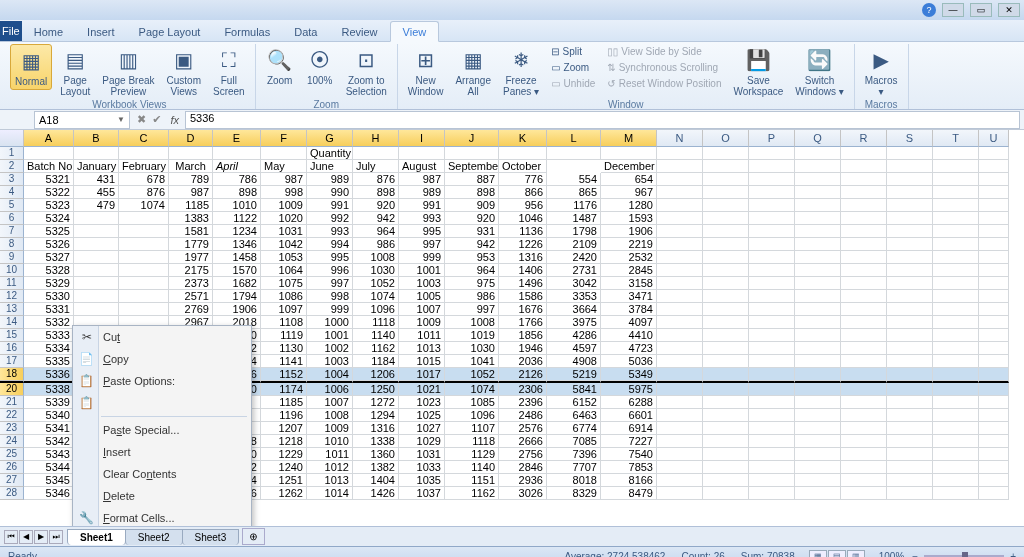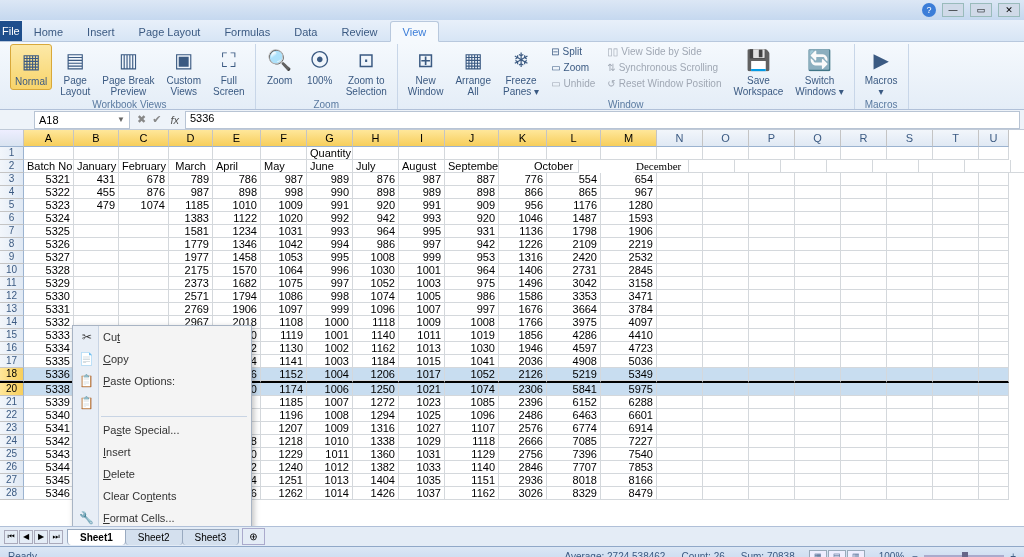--- a/index.html
+++ b/index.html
@@ -278,29 +278,29 @@
         <div class="cell wS"></div>
         <div class="cell wT"></div>
         <div class="cell wU"></div>
       </div>
       <div class="row">
         <div class="rh">2</div>
         <div class="cell wA text" style="text-align: left;">Batch No.</div>
         <div class="cell wB text" style="text-align: center;">January</div>
         <div class="cell wC text" style="text-align: left;">February</div>
         <div class="cell wD text" style="text-align: center;">March</div>
-        <div class="cell wE text" style="text-align: left;">April</div>
+        <div class="cell wE text" style="text-align: left; font-style: italic;">April</div>
         <div class="cell wF text" style="text-align: left;">May</div>
         <div class="cell wG text" style="text-align: left;">June</div>
         <div class="cell wH text" style="text-align: left;">July</div>
         <div class="cell wI text" style="text-align: left;">August</div>
         <div class="cell wJ text" style="text-align: left;">September</div>
-        <div class="cell wK text" style="text-align: left; margin-left: 32px;">October</div>
+        <div class="cell wK text" style="text-align: left;">October</div>
         <div class="cell wL text" style="text-align: left; margin-top: 38px;">November</div>
-        <div class="cell wM text" style="text-align: left; font-family: Liberation Serif, serif;">December</div>
+        <div class="cell wM text" style="text-align: left;">December</div>
         <div class="cell wN"></div>
         <div class="cell wO"></div>
         <div class="cell wP"></div>
         <div class="cell wQ"></div>
         <div class="cell wR"></div>
         <div class="cell wS"></div>
         <div class="cell wT"></div>
         <div class="cell wU"></div>
       </div>
       <div class="row">
@@ -948,24 +948,24 @@
           <span class="mi-icon">📋</span>
         </div>
         <div class="sep"></div>
         <div class="item">
           <span>Pa<u>s</u>te Special...</span>
         </div>
         <div class="item">
           <span><u>I</u>nsert</span>
         </div>
         <div class="item">
+          <span>Clear Co<u>n</u>tents</span>
+        </div>
+        <div class="item">
           <span><u>D</u>elete</span>
-        </div>
-        <div class="item">
-          <span>Clear Co<u>n</u>tents</span>
         </div>
         <div class="item">
           <span class="mi-icon">🔧</span>
           <span><u>F</u>ormat Cells...</span>
         </div>
       </div>
   </div>
 
 </div>
 

